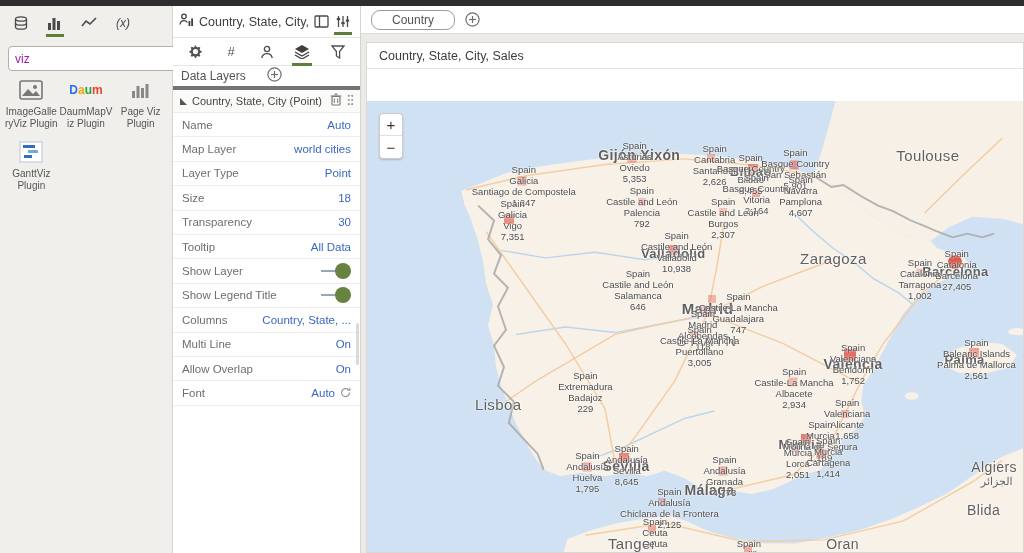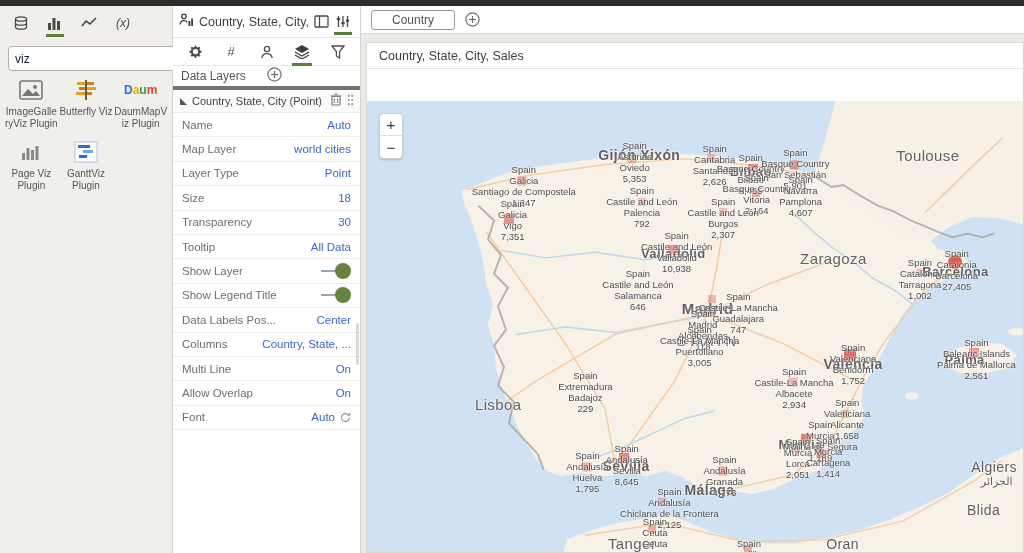--- a/index.html
+++ b/index.html
@@ -12,21 +12,21 @@
   .left { width:173px; background:#f1efec; border-right:1px solid #d7d4d0; display:flex; flex-direction:column; }
   .viz-tabs { display:flex; align-items:center; height:34px; padding:0 4px; }
   .viz-tab { width:30px; height:30px; display:flex; align-items:center; justify-content:center;
     color:#4a4a4a; position:relative; cursor:pointer; margin:0 2px; }
   .viz-tab.active::after { content:""; position:absolute; left:6px; right:6px; bottom:1px; height:3px; background:#5d7f3c; }
   .viz-tab svg { display:block; }
   .fx-glyph { font-size:12px; color:#4a4a4a; font-style:italic; }
   .search-row { display:flex; align-items:center; padding:6px 4px 4px 8px; }
   .search-box { flex:1; height:25px; border:1px solid #b3afa9; border-radius:4px; background:#fff;
     display:flex; align-items:center; padding:0 6px; }
-  .search-box input { border:none; outline:none; flex:1; font-size:12px; color:#0f172a; min-width:0;
+  .search-box input { border:none; outline:none; flex:1; font-size:12px; color:#a21caf; min-width:0;
     font-family:"Liberation Sans", sans-serif; background:transparent; }
   .clear-x { color:#7a7a7a; font-size:13px; cursor:pointer; padding:0 2px; }
   .kebab { width:16px; text-align:center; color:#666; font-size:14px; cursor:pointer; margin-left:4px; }
   .section-title { font-size:13px; color:#4a4a4a; padding:10px 8px 6px 8px; }
   .plugin-grid { display:grid; grid-template-columns:repeat(3,1fr); row-gap:10px; padding:2px 4px; }
   .plugin { display:flex; flex-direction:column; align-items:center; cursor:pointer; }
   .plugin .p-icon { height:26px; display:flex; align-items:center; justify-content:center; margin-bottom:3px; }
   .plugin .p-label { font-size:10px; color:#555; text-align:center; line-height:11.5px; max-width:54px; word-wrap:break-word; }
   .daum { font-weight:bold; font-size:12px; letter-spacing:0; }
 
@@ -50,21 +50,21 @@
   .prop-row .pr-value { font-size:11.5px; color:#3a68c0; white-space:nowrap; cursor:pointer; }
   .toggle { width:30px; height:16px; position:relative; cursor:pointer; }
   .toggle .track { position:absolute; left:0; right:8px; top:7px; height:2px; background:#9aa6b5; }
   .toggle .knob { position:absolute; right:0; top:0; width:16px; height:16px; border-radius:50%; background:#68823f; }
   .refresh-ico { margin-left:5px; color:#999; display:flex; }
   .mid-scroll { position:absolute; right:1px; top:58%; width:3px; height:42px; background:#dcdad7; border-radius:2px; }
 
   
   .right { flex:1; display:flex; flex-direction:column; background:#eceae6; min-width:0; }
   .filter-bar { height:28px; background:#fff; border-bottom:1px solid #dedcd8; display:flex; align-items:center; padding:0 10px; }
-  .filter-chip { border:1px solid #9d9a96; border-radius:3px; padding:2px 20px; font-size:12px; color:#555; background:#fff; cursor:pointer; }
+  .filter-chip { border:1px solid #9d9a96; border-radius:9px; padding:2px 20px; font-size:12px; color:#555; background:#fff; cursor:pointer; }
   .add-filter { margin-left:10px; color:#6e6e6e; cursor:pointer; display:flex; }
   .gap-strip { height:8px; }
   .canvas { flex:1; margin-left:5px; background:#fff; border:1px solid #dbd8d4; display:flex; flex-direction:column; min-height:0;gap:32px; }
   .canvas-title { height:26px; display:flex; align-items:center; padding:0 12px; font-size:12.5px; color:#3d3d3d; border-bottom:1px solid #e5e3df; }
   .map { flex:1; position:relative; overflow:hidden; background:#cfe1f2; }
   .map svg.geo { position:absolute; inset:0; width:100%; height:100%; }
   .zoom-ctl { position:absolute; left:12px; top:12px; width:24px; background:#fff; border:1px solid #cfcdc9;
     border-radius:4px; box-shadow:0 1px 2px rgba(0,0,0,.18); overflow:hidden; z-index:30; }
   .zoom-btn { height:22px; display:flex; align-items:center; justify-content:center; font-size:15px; color:#333; cursor:pointer; }
   .zoom-btn:first-child { border-bottom:1px solid #e2e0dd; }
@@ -115,34 +115,20 @@
     <div class="plugin-grid" id="pluginGrid">
         <div class="plugin">
           <div class="p-icon">
             <svg width="26" height="22" viewBox="0 0 26 22">
               <rect x="2" y="2" width="22" height="18" rx="2" fill="none" stroke="#777" stroke-width="1.6"></rect>
               <circle cx="17" cy="8" r="2" fill="#777"></circle>
               <path d="M4 17l6-7 5 5 3-3 4 5z" fill="#777"></path>
             </svg>
           </div>
           <div class="p-label">ImageGalleryViz Plugin</div>
-        </div>
-        <div class="plugin">
-          <div class="p-icon">
-            <svg width="24" height="22" viewBox="0 0 24 22">
-              <rect x="11" y="1" width="2" height="20" fill="#7a5a20"></rect>
-              <rect x="3" y="3" width="8" height="3" fill="#e59d2f"></rect>
-              <rect x="5" y="8" width="6" height="3" fill="#c97f1f"></rect>
-              <rect x="2" y="13" width="9" height="3" fill="#e59d2f"></rect>
-              <rect x="13" y="3" width="7" height="3" fill="#c97f1f"></rect>
-              <rect x="13" y="8" width="9" height="3" fill="#e59d2f"></rect>
-              <rect x="13" y="13" width="5" height="3" fill="#c97f1f"></rect>
-            </svg>
-          </div>
-          <div class="p-label">Butterfly Viz</div>
         </div>
         <div class="plugin">
           <div class="p-icon">
             <span class="daum"><span style="color:#2a6df4">D</span><span style="color:#f7a600">a</span><span style="color:#2aa03c">u</span><span style="color:#e8442e">m</span></span>
           </div>
           <div class="p-label">DaumMapViz Plugin</div>
         </div>
         <div class="plugin">
           <div class="p-icon">
             <svg width="22" height="22" viewBox="0 0 22 22">
@@ -289,24 +275,20 @@
             <div class="track"></div>
             <div class="knob"></div>
           </div>
         </div>
         <div class="prop-row">
           <span class="pr-label">Show Legend Title</span>
           <div class="toggle">
             <div class="track"></div>
             <div class="knob"></div>
           </div>
-        </div>
-        <div class="prop-row">
-          <span class="pr-label">Data Labels Pos...</span>
-          <span class="pr-value">Center</span>
         </div>
         <div class="prop-row">
           <span class="pr-label">Columns</span>
           <span class="pr-value">Country, State, ...</span>
         </div>
         <div class="prop-row">
           <span class="pr-label">Multi Line</span>
           <span class="pr-value">On</span>
         </div>
         <div class="prop-row">

